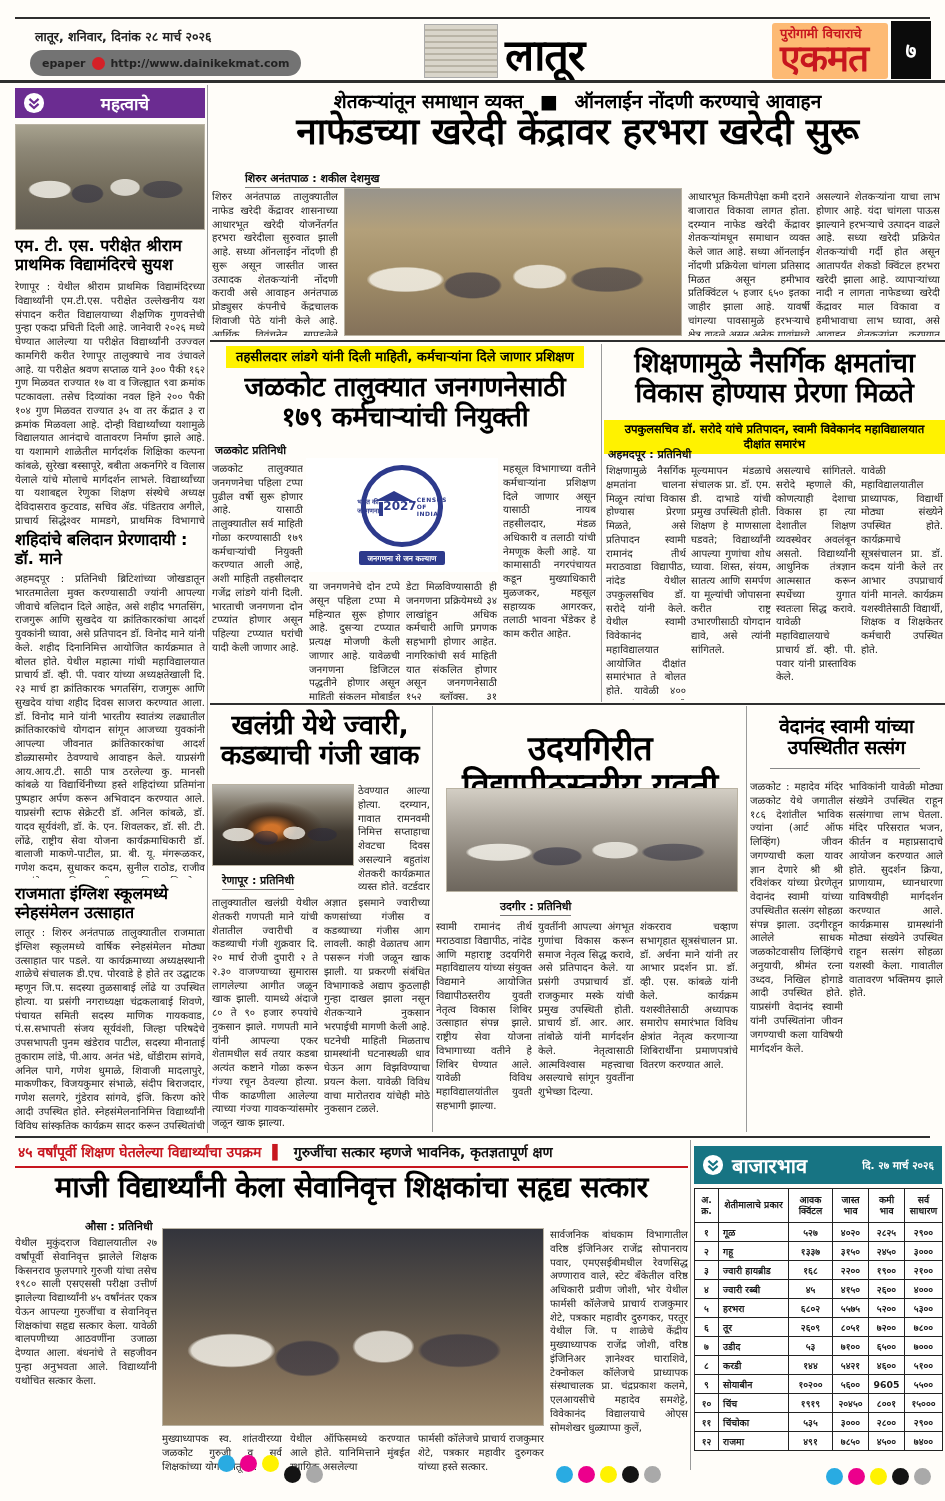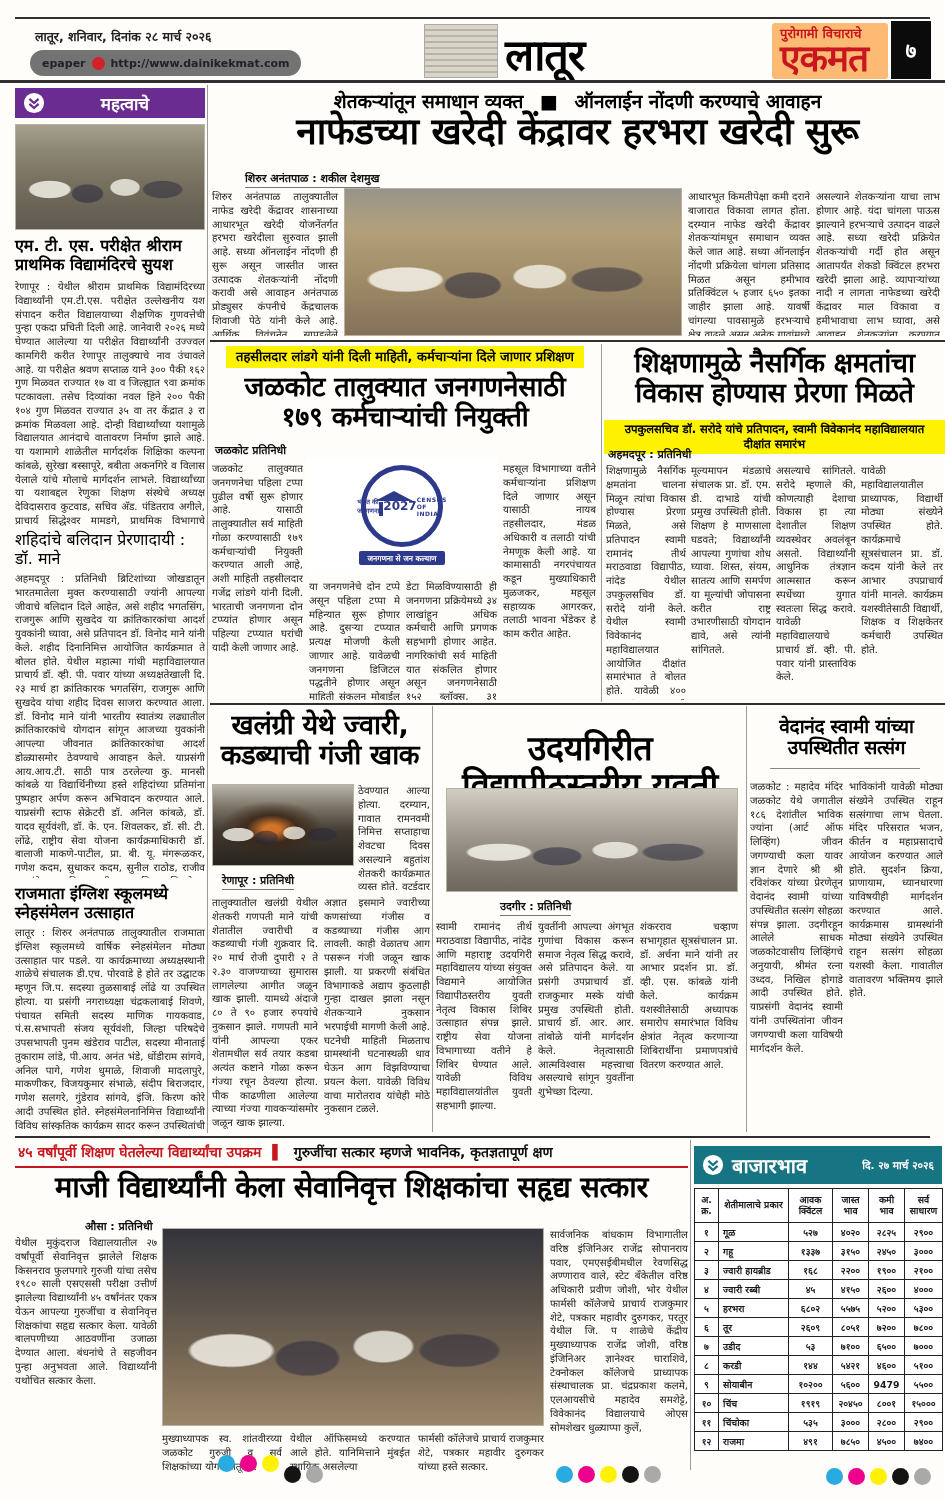--- a/index.html
+++ b/index.html
@@ -92,21 +92,21 @@
       <path d="M7 13l5 4.5 5-4.5" fill="none" stroke="#6b2c91" stroke-width="2.4"></path>
     </svg>
     <span class="ttl">महत्वाचे</span>
   </div>
 
   <div class="photo ph-school" style="left:15px;top:124px;width:190px;height:106px"></div>
 
   <div class="abs" style="left:15px;top:236px;width:190px;font-size:16px;font-weight:700;line-height:1.2;color:#000">एम. टी. एस. परीक्षेत श्रीराम प्राथमिक विद्यामंदिरचे सुयश</div>
   <div class="abs bodytxt" style="left:15px;top:280px;width:190px;height:246px">रेणापूर : येथील श्रीराम प्राथमिक विद्यामंदिरच्या विद्यार्थ्यांनी एम.टी.एस. परीक्षेत उल्लेखनीय यश संपादन करीत विद्यालयाच्या शैक्षणिक गुणवत्तेची पुन्हा एकदा प्रचिती दिली आहे. जानेवारी २०२६ मध्ये घेण्यात आलेल्या या परीक्षेत विद्यार्थ्यांनी उज्ज्वल कामगिरी करीत रेणापूर तालुक्याचे नाव उंचावले आहे. या परीक्षेत श्रवण सप्ताळ याने ३०० पैकी १६२ गुण मिळवत राज्यात १७ वा व जिल्ह्यात ९वा क्रमांक पटकावला. तसेच दिव्यांका नवल हिने २०० पैकी १०४ गुण मिळवत राज्यात ३५ वा तर केंद्रात ३ रा क्रमांक मिळवला आहे. दोन्ही विद्यार्थ्यांच्या यशामुळे विद्यालयात आनंदाचे वातावरण निर्माण झाले आहे. या यशामागे शाळेतील मार्गदर्शक शिक्षिका कल्पना कांबळे, सुरेखा बस्सापूरे, बबीता अकनगिरे व विलास येलाले यांचे मोलाचे मार्गदर्शन लाभले. विद्यार्थ्यांच्या या यशाबद्दल रेणुका शिक्षण संस्थेचे अध्यक्ष देविदासराव कुटवाड, सचिव अ‍ॅड. पंडितराव अगीले, प्राचार्य सिद्धेश्वर मामडगे, प्राथमिक विभागाचे मुख्याध्यापक सतीश मोरे तसेच पर्यवेक्षक अनिल कुटवाड व प्रा. भरत धायगुडे यांनी अभिनंदन केले.</div>
 
-  <div class="abs" style="left:15px;top:530px;width:190px;font-size:16px;font-weight:400;line-height:1.2;color:#000">शहिदांचे बलिदान प्रेरणादायी : डॉ. माने</div>
+  <div class="abs" style="left:15px;top:530px;width:190px;font-size:16px;font-weight:700;line-height:1.2;color:#000">शहिदांचे बलिदान प्रेरणादायी : डॉ. माने</div>
   <div class="abs bodytxt" style="left:15px;top:572px;width:190px;height:306px">अहमदपूर : प्रतिनिधी ब्रिटिशांच्या जोखडातून भारतमातेला मुक्त करण्यासाठी ज्यांनी आपल्या जीवाचे बलिदान दिले आहेत, असे शहीद भगतसिंग, राजगुरू आणि सुखदेव या क्रांतिकारकांचा आदर्श युवकांनी घ्यावा, असे प्रतिपादन डॉ. विनोद माने यांनी केले. शहीद दिनानिमित्त आयोजित कार्यक्रमात ते बोलत होते. येथील महात्मा गांधी महाविद्यालयात प्राचार्य डॉ. व्ही. पी. पवार यांच्या अध्यक्षतेखाली दि. २३ मार्च हा क्रांतिकारक भगतसिंग, राजगुरू आणि सुखदेव यांचा शहीद दिवस साजरा करण्यात आला. डॉ. विनोद माने यांनी भारतीय स्वातंत्र्य लढ्यातील क्रांतिकारकांचे योगदान सांगून आजच्या युवकांनी आपल्या जीवनात क्रांतिकारकांचा आदर्श डोळ्यासमोर ठेवण्याचे आवाहन केले. याप्रसंगी आय.आय.टी. साठी पात्र ठरलेल्या कु. मानसी कांबळे या विद्यार्थिनीच्या हस्ते शहिदांच्या प्रतिमांना पुष्पहार अर्पण करून अभिवादन करण्यात आले. याप्रसंगी स्टाफ सेक्रेटरी डॉ. अनिल कांबळे, डॉ. यादव सूर्यवंशी, डॉ. के. एन. शिवलकर, डॉ. सी. टी. लोंढे, राष्ट्रीय सेवा योजना कार्यक्रमाधिकारी डॉ. बालाजी माकणे-पाटील, प्रा. बी. यू. मंगरूळकर, गणेश कदम, सुधाकर कदम, सुनील राठोड, राजीव धुळगुंडे व महाविद्यालयातील इतर शिक्षक शिक्षकेतर कर्मचारी व एन. एस. एस.चे विद्यार्थी उपस्थित होते. याप्रसंगी कुमारी मानसी कांबळे यांचा सत्कार करण्यात आला.</div>
 
   <div class="abs" style="left:15px;top:884px;width:190px;font-size:16px;font-weight:700;line-height:1.2;color:#000">राजमाता इंग्लिश स्कूलमध्ये स्नेहसंमेलन उत्साहात</div>
   <div class="abs bodytxt" style="left:15px;top:926px;width:190px;height:204px">लातूर : शिरुर अनंतपाळ तालुक्यातील राजमाता इंग्लिश स्कूलमध्ये वार्षिक स्नेहसंमेलन मोठ्या उत्साहात पार पडले. या कार्यक्रमाच्या अध्यक्षस्थानी शाळेचे संचालक डी.एच. पोरवाडे हे होते तर उद्घाटक म्हणून जि.प. सदस्या तुळसाबाई लोंढे या उपस्थित होत्या. या प्रसंगी नगराध्यक्षा चंद्रकलाबाई शिवणे, पंचायत समिती सदस्य माणिक गायकवाड, पं.स.सभापती संजय सूर्यवंशी, जिल्हा परिषदेचे उपसभापती पुनम खंडेराव पाटील, सदस्या मीनाताई तुकाराम लांडे, पी.आय. अनंत भंडे, धोंडीराम सांगवे, अनिल पागे, गणेश धुमाळे, शिवाजी मादलापुरे, माकणीकर, विजयकुमार संभाळे, संदीप बिराजदार, गणेश सलगरे, गुंडेराव सांगवे, इंजि. किरण कोरे आदी उपस्थित होते. स्नेहसंमेलनानिमित्त विद्यार्थ्यांनी विविध सांस्कृतिक कार्यक्रम सादर करून उपस्थितांची मने जिंकली.</div>
 
   <div class="vrule" style="left:207px;top:85px;height:1048px"></div>
 
   <div class="abs center" style="left:210px;top:88px;width:735px;font-size:19px;font-weight:700;color:#000">
     <span>शेतकऱ्यांतून समाधान व्यक्त</span>
     <span style="padding:0 10px">■</span>
@@ -309,21 +309,21 @@
           <td>१४४</td>
           <td>५४२१</td>
           <td>४६००</td>
           <td>५१००</td>
         </tr>
       <tr>
           <td>९</td>
           <td class="lft">सोयाबीन</td>
           <td>१०२००</td>
           <td>५६००</td>
-          <td>9479</td>
+          <td>9605</td>
           <td>५५००</td>
         </tr>
       <tr>
           <td>१०</td>
           <td class="lft">चिंच</td>
           <td>१९१९</td>
           <td>२०४५०</td>
           <td>८००१</td>
           <td>१५०००</td>
         </tr>

